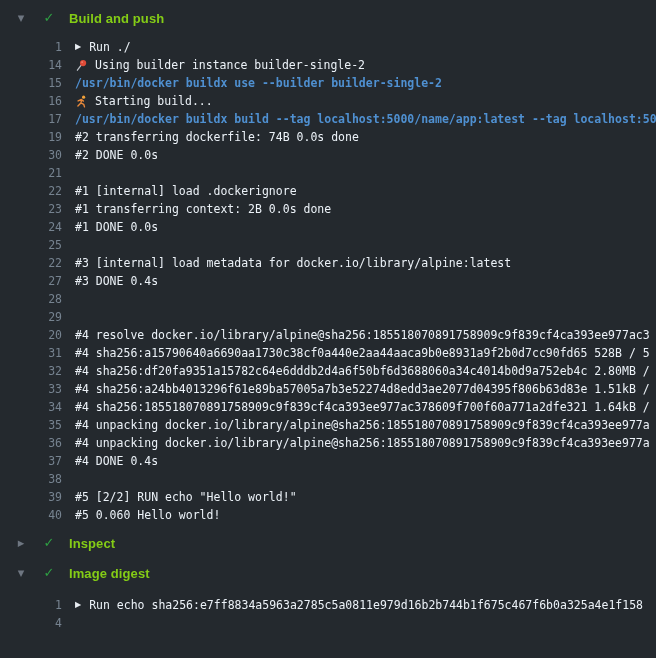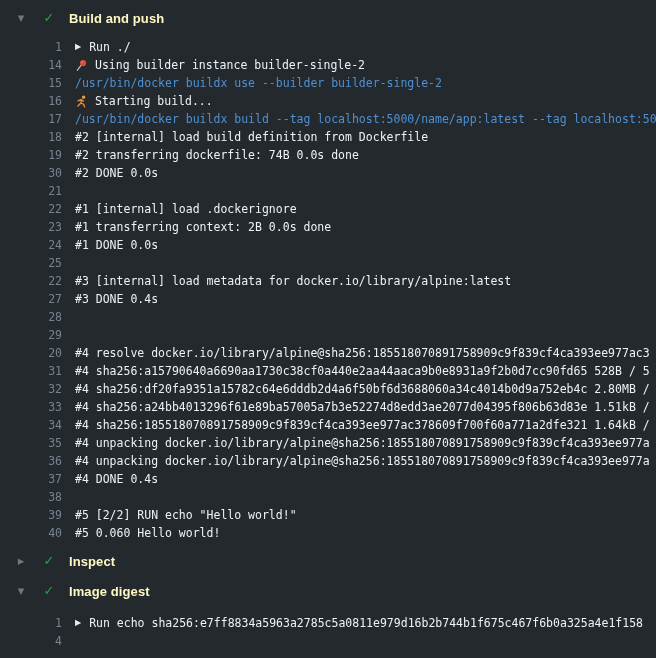--- a/index.html
+++ b/index.html
@@ -36,21 +36,21 @@
     font-size: 13px;
     font-weight: bold;
     color: #2ea043;
     line-height: 22px;
   }
   .sec-label {
     margin-left: 12px;
     font-family: "Liberation Sans", sans-serif;
     font-size: 13px;
     font-weight: 600;
-    color: #fef9c3;
+    color: #84cc16;
     letter-spacing: 0.1px;
     text-align: right;
   }
   .lines { margin-top: 9px; }
   .lines.digest { margin-top: 12px; }
   .row {
     display: flex;
     height: 18px;
     line-height: 18px;
     font-size: 11.5px;
@@ -65,21 +65,21 @@
     user-select: none;
   }
   .content {
     margin-left: 13px;
     color: #ecf2f8;
     display: flex;
     align-items: center;
     white-space: pre;
     overflow: hidden;
   }
-  .row.command .line-text { color: #4f90d1; font-weight: 400; }
+  .row.command .line-text { color: #4f90d1; font-weight: 700; }
   .run-arrow {
     font-family: "DejaVu Sans", sans-serif;
     font-size: 8px;
     color: #e8edf2;
     margin-right: 8px;
     cursor: pointer;
   }
   .line-icon {
     flex: none;
     width: 13px;
@@ -106,21 +106,20 @@
                 <path d="M6.2 6.2 L2.4 11.2" stroke="#b8bcc2" stroke-width="1.3" stroke-linecap="round"></path>
                 <circle cx="8.1" cy="4.1" r="3.1" fill="#df4b38"></circle>
                 <circle cx="7.1" cy="3.1" r="0.9" fill="#f08573"></circle>
               </svg></span><span class="line-text">Using builder instance builder-single-2</span></span></div>
         <div class="row command"><span class="num">15</span><span class="content"><span class="line-text">/usr/bin/docker buildx use --builder builder-single-2</span></span></div>
         <div class="row info"><span class="num">16</span><span class="content"><span class="line-icon"><svg width="13" height="13" viewBox="0 0 13 13">
                 <circle cx="8.6" cy="2.2" r="1.6" fill="#f0a13a"></circle>
                 <path d="M3.1 5.9 L6.4 4.5 L8.4 6.1 M6.7 4.7 L5.9 7.9 L2.9 10.9 M5.9 7.9 L8.7 9.3 L9.5 11.9" stroke="#e8883a" stroke-width="1.4" fill="none" stroke-linecap="round" stroke-linejoin="round"></path>
               </svg></span><span class="line-text">Starting build...</span></span></div>
         <div class="row command"><span class="num">17</span><span class="content"><span class="line-text">/usr/bin/docker buildx build --tag localhost:5000/name/app:latest --tag localhost:50</span></span></div>
-        <div class="row info"><span class="num">18</span><span class="content"><span class="line-text">#2 [internal] load build definition from Dockerfile</span></span></div>
         <div class="row info"><span class="num">19</span><span class="content"><span class="line-text">#2 transferring dockerfile: 74B 0.0s done</span></span></div>
         <div class="row info"><span class="num">30</span><span class="content"><span class="line-text">#2 DONE 0.0s</span></span></div>
         <div class="row blank"><span class="num">21</span><span class="content"><span class="line-text"></span></span></div>
         <div class="row info"><span class="num">22</span><span class="content"><span class="line-text">#1 [internal] load .dockerignore</span></span></div>
         <div class="row info"><span class="num">23</span><span class="content"><span class="line-text">#1 transferring context: 2B 0.0s done</span></span></div>
         <div class="row info"><span class="num">24</span><span class="content"><span class="line-text">#1 DONE 0.0s</span></span></div>
         <div class="row blank"><span class="num">25</span><span class="content"><span class="line-text"></span></span></div>
         <div class="row info"><span class="num">22</span><span class="content"><span class="line-text">#3 [internal] load metadata for docker.io/library/alpine:latest</span></span></div>
         <div class="row info"><span class="num">27</span><span class="content"><span class="line-text">#3 DONE 0.4s</span></span></div>
         <div class="row blank"><span class="num">28</span><span class="content"><span class="line-text"></span></span></div>

